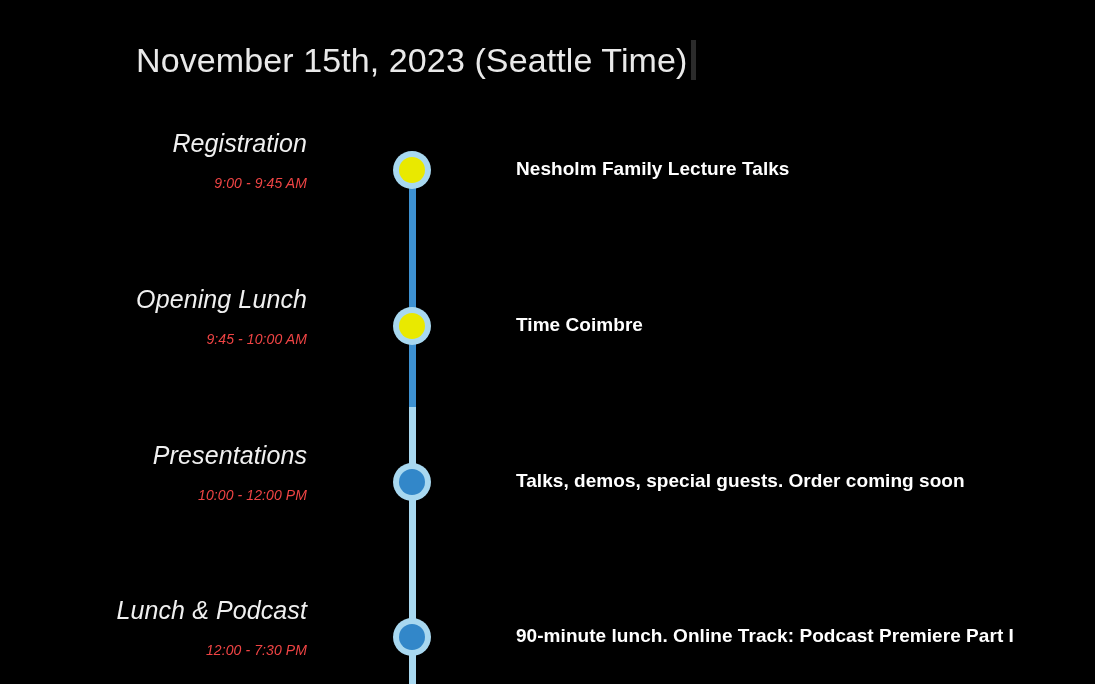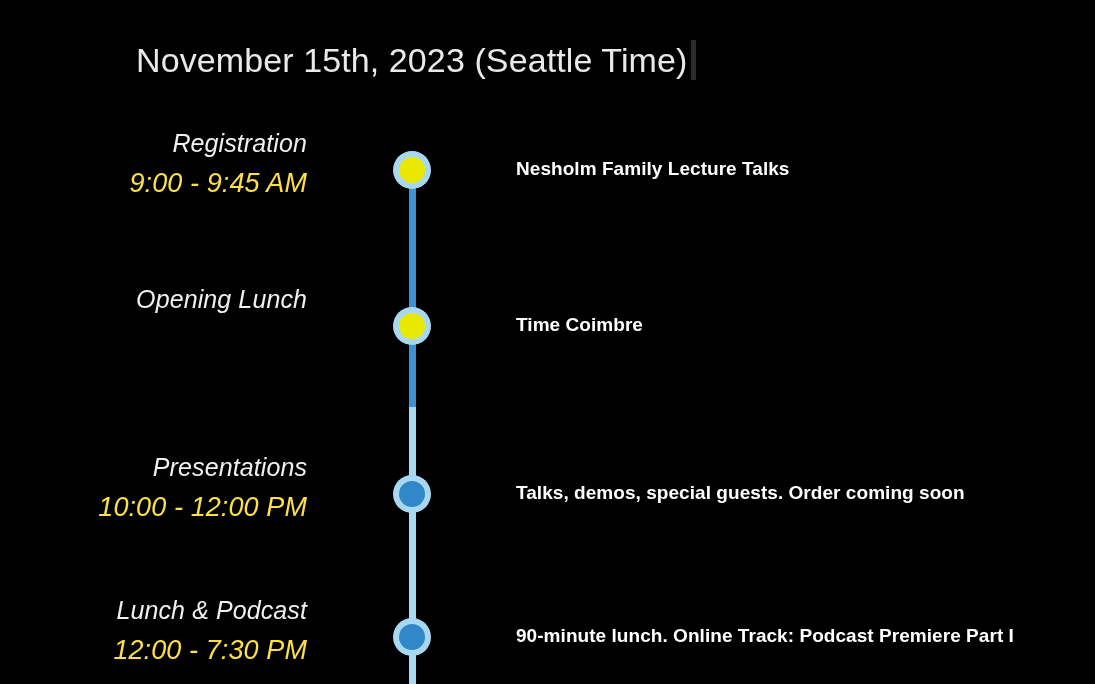--- a/index.html
+++ b/index.html
@@ -76,43 +76,43 @@
 
   
   .tl-row {
     position: absolute;
     left: 0;
     width: 1095px;
     height: 156px;
   }
   .row-0 { top: 0px; }
   .row-1 { top: 156px; }
-  .row-2 { top: 324px; padding-left: 38px; }
+  .row-2 { top: 312px; padding-left: 38px; }
   .row-3 { top: 467px; }
 
   .tl-left {
     position: absolute;
     left: 0;
     top: 0;
     width: 307px;
     text-align: right;
     font-style: italic;
   }
   .tl-name {
     font-size: 25px;
     font-weight: 400;
     color: #f0f0f0;
     line-height: 32px;
     letter-spacing: 0.1px;
     white-space: nowrap;
   }
   .tl-time {
-    font-size: 27px;
+    font-size: 14px;
     font-weight: 400;
-    color: #fde047;
+    color: #ef4444;
     line-height: 28px;
     margin-top: 10px;
     letter-spacing: 0.1px;
     white-space: nowrap;
   }
 
   .tl-marker {
     position: absolute;
     left: 393px;
     top: 24px;
@@ -169,20 +169,21 @@
       </div>
       <div class="tl-marker">
         <div class="dot dot-yellow"></div>
       </div>
       <div class="tl-desc">Nesholm Family Lecture Talks</div>
     </div>
 
     <div class="tl-row row-1">
       <div class="tl-left">
         <div class="tl-name">Opening Lunch</div>
+        <div class="tl-time">9:45 - 10:00 AM</div>
       </div>
       <div class="tl-marker">
         <div class="dot dot-yellow"></div>
       </div>
       <div class="tl-desc">Time Coimbre</div>
     </div>
 
     <div class="tl-row row-2">
       <div class="tl-left">
         <div class="tl-name">Presentations</div>

